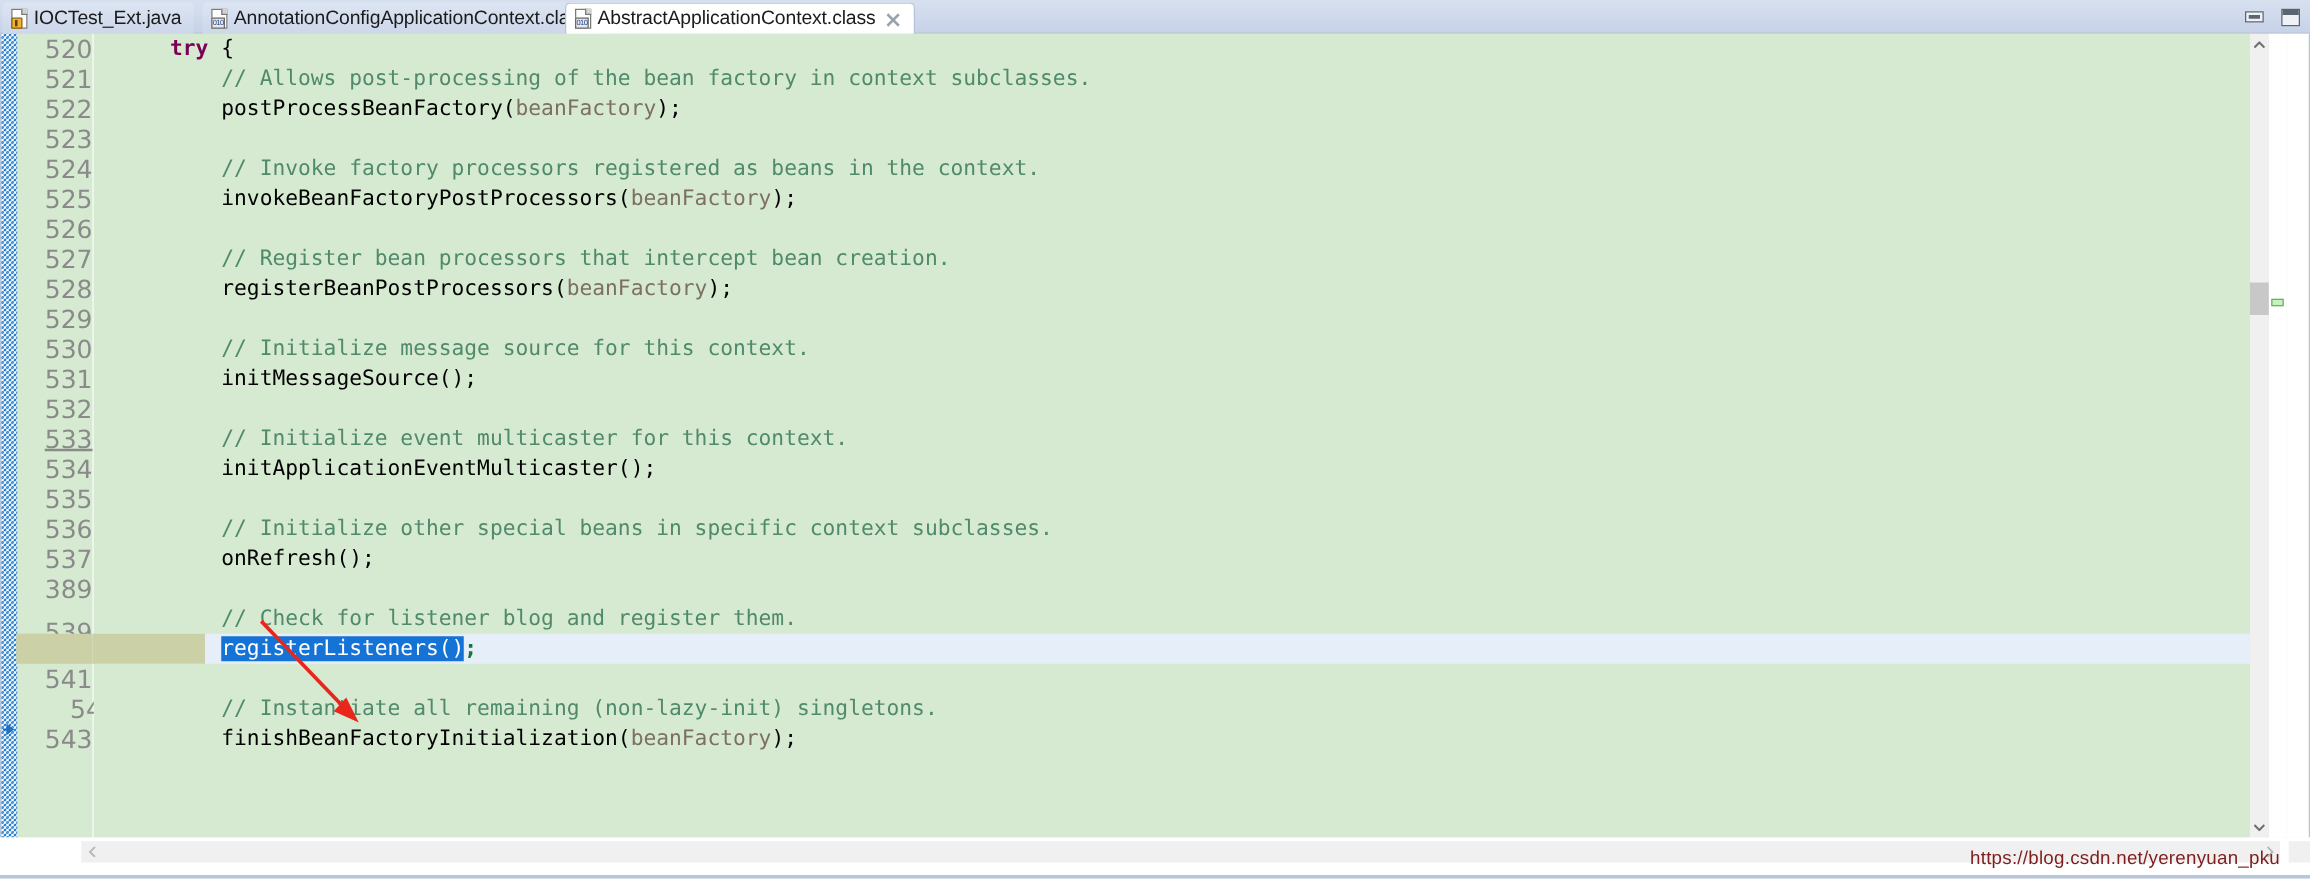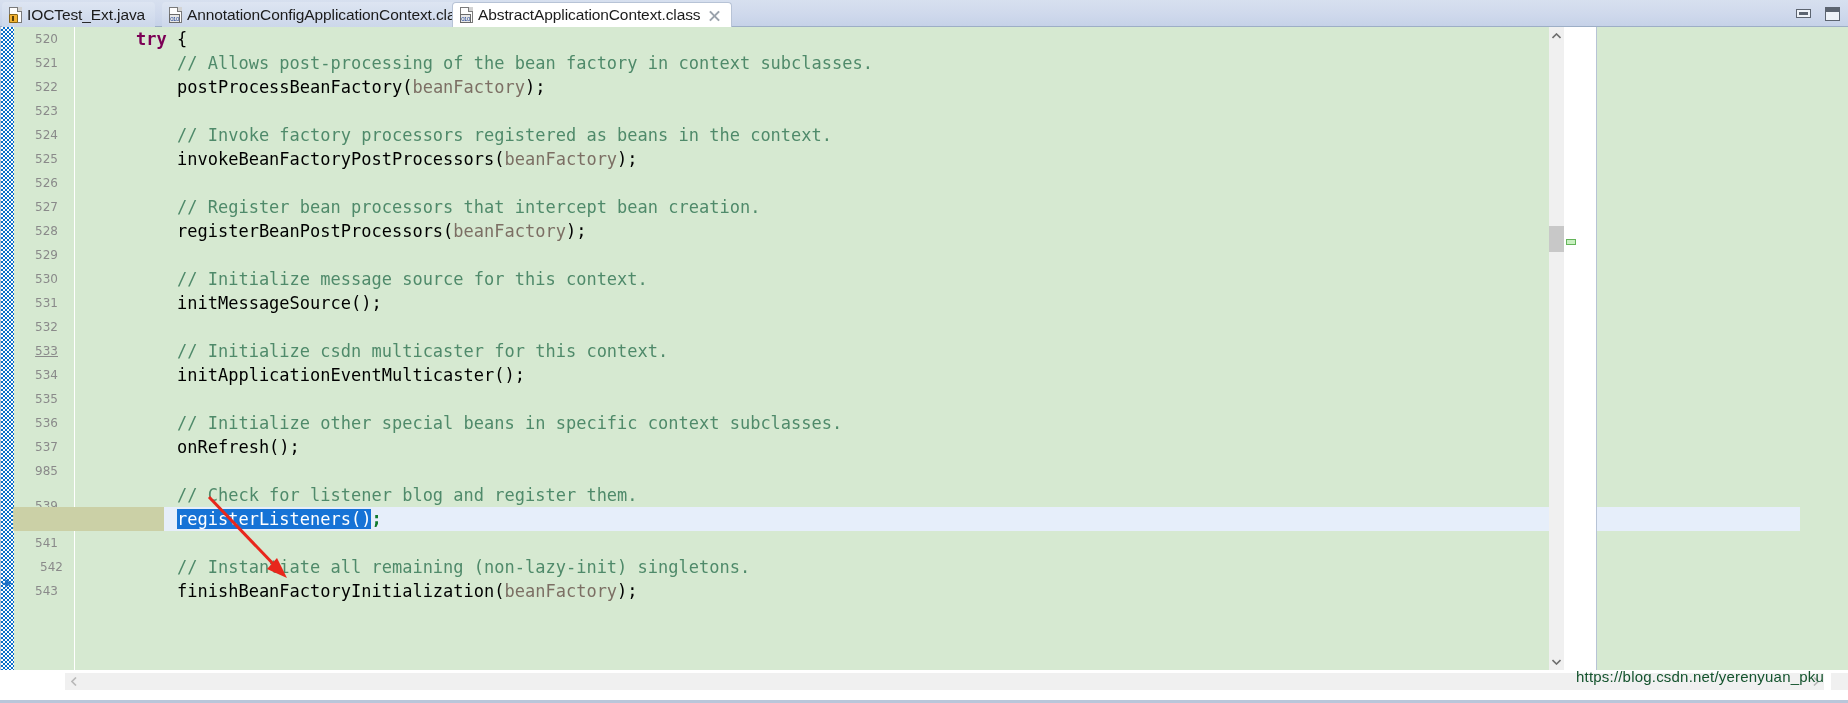--- a/index.html
+++ b/index.html
@@ -5,21 +5,21 @@
 <style>
   * { box-sizing: border-box; margin: 0; padding: 0; }
   html, body {
     width: 1848px; height: 703px;
     overflow: hidden;
     background: #ffffff;
     font-family: "Liberation Sans", sans-serif;
   }
   #app {
     position: relative;
-    width: 1597px; height: 703px;
+    width: 1848px; height: 703px;
     background: #ffffff;
   }
 
   
   .tabbar {
     position: absolute; left: 0; top: 0;
     width: 1848px; height: 27px;
     background: linear-gradient(to bottom, #d7e0ef 0%, #cfd9ec 55%, #c6d2e8 100%);
     border-bottom: 1px solid #9daec6;
   }
@@ -157,25 +157,25 @@
   .changebar-marker svg { display: block; }
 
   
   .gutter {
     position: absolute; left: 13px; top: 0;
     width: 61px; height: 643px;
     background: #d6e9d1;
     border-right: 1px solid #ffffff;
   }
   .lnum {
-    position: absolute; right: 16px;
+    position: absolute; right: 0;
     width: 53px;
     text-align: right;
     font-family: "DejaVu Sans", sans-serif;
-    font-size: 12px;
+    font-size: 20px;
     color: #8a8a8a;
     line-height: 24px;
     height: 24px;
   }
 
   
   .canvas {
     position: absolute; left: 74px; top: 0;
     width: 1725px; height: 643px;
     background: #d6e9d1;
@@ -279,24 +279,24 @@
     position: absolute; right: 0; top: 3px;
     width: 17px; height: 17px;
     background: #f0f0f0;
   }
   .botline {
     position: absolute; left: 0; bottom: 0;
     width: 1848px; height: 3px;
     background: #b9c6da;
   }
   .watermark {
-    position: absolute; right: 24px; bottom: 18px;
+    position: absolute; right: 24px; bottom: 8px;
     font-family: "Liberation Sans", sans-serif;
     font-size: 15px;
-    color: #14532d;
+    color: #7f1d1d;
     letter-spacing: 0.2px;
     white-space: nowrap;
     pointer-events: none;
   }
 </style>
 </head>
 <body>
 
 <div id="app">
 
@@ -357,21 +357,21 @@
           <div class="lnum" style="top: 192px;">528</div>
           <div class="lnum" style="top: 216px;">529</div>
           <div class="lnum" style="top: 240px;">530</div>
           <div class="lnum" style="top: 264px;">531</div>
           <div class="lnum" style="top: 288px;">532</div>
           <div class="lnum" style="top: 312px; text-decoration: underline;">533</div>
           <div class="lnum" style="top: 336px;">534</div>
           <div class="lnum" style="top: 360px;">535</div>
           <div class="lnum" style="top: 384px;">536</div>
           <div class="lnum" style="top: 408px;">537</div>
-          <div class="lnum" style="top: 432px;">985</div>
+          <div class="lnum" style="top: 432px;">389</div>
           <div class="lnum" style="top: 456px; margin-top: 11px;">539</div>
           <div class="lnum" style="top: 480px;">540</div>
           <div class="lnum" style="top: 504px;">541</div>
           <div class="lnum" style="top: 528px; padding-left: 35px;">542</div>
           <div class="lnum" style="top: 552px;">543</div>
         </div>
     </div>
 
     <div class="canvas">
       <div id="hl-host">
@@ -380,21 +380,21 @@
       <div id="code-host">
           <div class="codeline" style="top: 0px; left: 61px;"><span class="kw">try </span><span class="pl">{</span></div>
           <div class="codeline" style="top: 24px; left: 102px;"><span class="cmt">// Allows post-processing of the bean factory in context subclasses.</span></div>
           <div class="codeline" style="top: 48px; left: 102px;"><span class="pl">postProcessBeanFactory(</span><span class="prm">beanFactory</span><span class="pl">);</span></div>
           <div class="codeline" style="top: 96px; left: 102px;"><span class="cmt">// Invoke factory processors registered as beans in the context.</span></div>
           <div class="codeline" style="top: 120px; left: 102px;"><span class="pl">invokeBeanFactoryPostProcessors(</span><span class="prm">beanFactory</span><span class="pl">);</span></div>
           <div class="codeline" style="top: 168px; left: 102px;"><span class="cmt">// Register bean processors that intercept bean creation.</span></div>
           <div class="codeline" style="top: 192px; left: 102px;"><span class="pl">registerBeanPostProcessors(</span><span class="prm">beanFactory</span><span class="pl">);</span></div>
           <div class="codeline" style="top: 240px; left: 102px;"><span class="cmt">// Initialize message source for this context.</span></div>
           <div class="codeline" style="top: 264px; left: 102px;"><span class="pl">initMessageSource();</span></div>
-          <div class="codeline" style="top: 312px; left: 102px;"><span class="cmt">// Initialize csdn multicaster for this context.</span></div>
+          <div class="codeline" style="top: 312px; left: 102px;"><span class="cmt">// Initialize event multicaster for this context.</span></div>
           <div class="codeline" style="top: 336px; left: 102px;"><span class="pl">initApplicationEventMulticaster();</span></div>
           <div class="codeline" style="top: 384px; left: 102px;"><span class="cmt">// Initialize other special beans in specific context subclasses.</span></div>
           <div class="codeline" style="top: 408px; left: 102px;"><span class="pl">onRefresh();</span></div>
           <div class="codeline" style="top: 456px; left: 102px;"><span class="cmt">// Check for listener blog and register them.</span></div>
           <div class="codeline" style="top: 480px; left: 102px;"><span class="sel">registerListeners()</span><span class="semi">;</span></div>
           <div class="codeline" style="top: 528px; left: 102px;"><span class="cmt">// Instantiate all remaining (non-lazy-init) singletons.</span></div>
           <div class="codeline" style="top: 552px; left: 102px;"><span class="pl">finishBeanFactoryInitialization(</span><span class="prm">beanFactory</span><span class="pl">);</span></div>
         </div>
       <svg class="arrow-svg" viewBox="0 0 1725 643">
         <g id="arrow-host">

